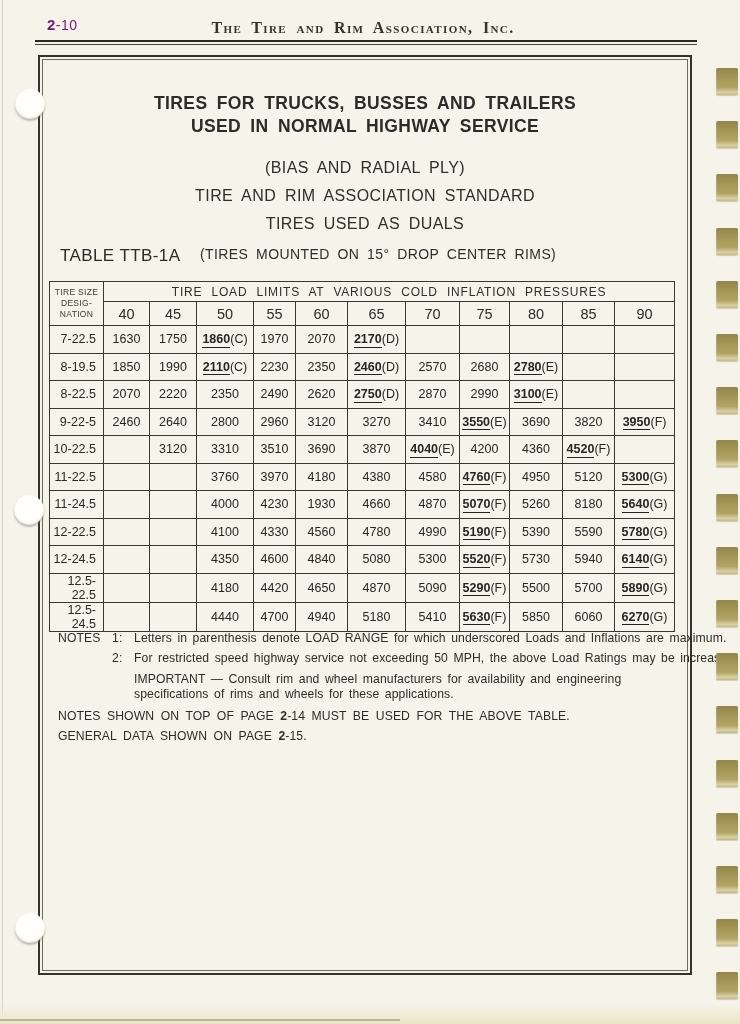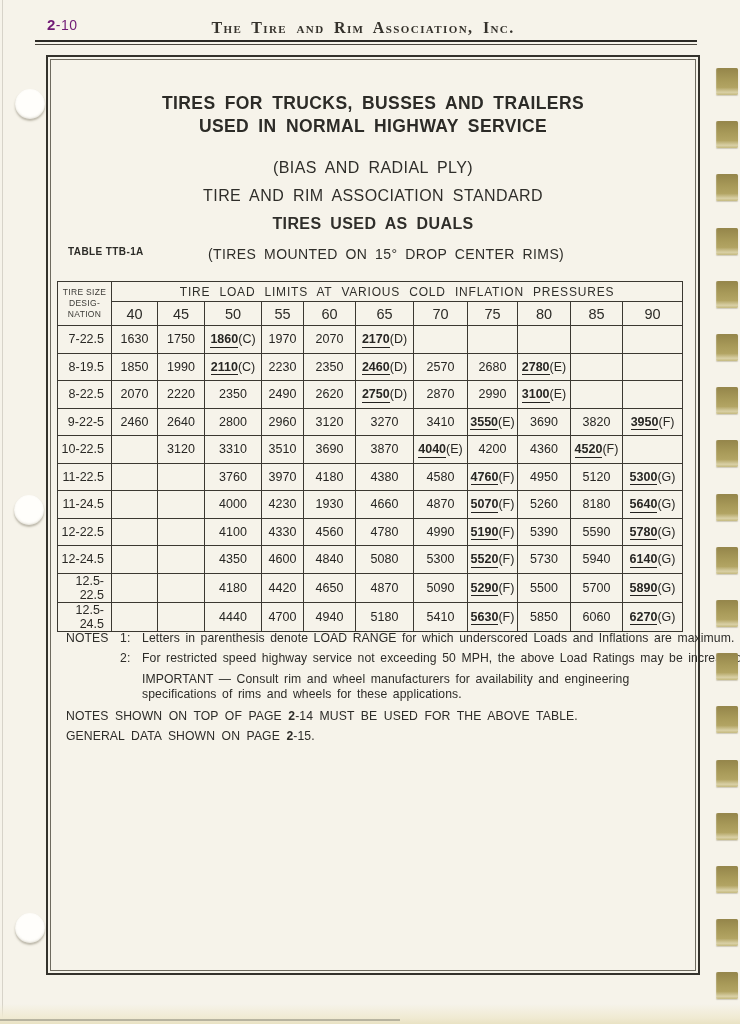--- a/index.html
+++ b/index.html
@@ -14,35 +14,35 @@
   .page-num{position:absolute;left:47px;top:16px;font-size:14px;letter-spacing:.5px;color:#701a75;}
   .page-num .bnum{font-weight:700;font-size:15px;}
   .header-title{
     position:absolute;left:38px;top:19px;width:650px;text-align:center;
     font-family:"Liberation Serif", serif;font-variant:small-caps;font-weight:600;
     font-size:16px;letter-spacing:1.4px;word-spacing:4px;color:#35322c;
   }
   .header-rule{position:absolute;left:35px;top:40px;width:662px;height:2px;
     border-top:2.5px solid #2c2a25;border-bottom:1px solid #4a463e;}
   
-  .frame{position:absolute;left:38px;top:55px;width:650px;height:916px;border:2.5px solid #34322c;background:transparent;margin-left:8px;}
+  .frame{position:absolute;left:38px;top:55px;width:650px;height:916px;border:2.5px solid #34322c;background:transparent;}
   .frame-inner{position:absolute;inset:2px;border:1px solid #6e6a5f;}
   
   .hole{position:absolute;width:30px;height:30px;border-radius:50%;background:#fffefb;z-index:6;
     box-shadow:0 2px 2px rgba(135,130,112,.5), inset 0 -1px 2px rgba(165,160,140,.3);}
   
   .tab{position:absolute;left:716px;width:22px;height:27px;border-radius:1.5px;z-index:2;
     background:linear-gradient(180deg,#94854a 0%,#a89a59 45%,#b2a463 72%,#d9d0a6 90%,#c4b87e 100%);
     box-shadow:inset 1px 0 1px rgba(255,255,255,.18), 0 1px 1px rgba(90,80,40,.25);}
   
   .ctr{position:absolute;left:0;width:100%;text-align:center;}
   .t-main{font-size:17.5px;font-weight:700;letter-spacing:.4px;word-spacing:4px;color:#2c2b27;}
   .t-sub{font-size:16px;letter-spacing:.4px;word-spacing:4px;color:#2f2e2a;}
-  .t1{top:36px;} .t2{top:59px;} .s1{top:102px;} .s2{top:130px;} .s3{top:158px;font-weight:bold;}
-  .tbl-label{position:absolute;left:20px;top:189px;font-size:10px;font-weight:700;letter-spacing:.4px;color:#2c2b27;}
+  .t1{top:36px;} .t2{top:59px;} .s1{top:102px;} .s2{top:130px;} .s3{top:158px;}
+  .tbl-label{position:absolute;left:20px;top:189px;font-size:17px;font-weight:400;letter-spacing:.4px;color:#2c2b27;}
   .tbl-caption{position:absolute;left:160px;top:189px;font-size:14px;letter-spacing:.4px;word-spacing:3.5px;color:#2f2e2a;}
   
   .loads-table{position:absolute;left:9px;top:224px;width:625px;border-collapse:collapse;table-layout:fixed;}
   .loads-table th,.loads-table td{border:1.5px solid #3b3831;padding:0;}
   th.corner{font-size:8.5px;font-weight:400;line-height:1.3;letter-spacing:.3px;color:#3b3a36;text-align:center;}
   th.span-h{font-size:12px;font-weight:400;letter-spacing:.8px;word-spacing:5px;height:19px;color:#2f2e2a;}
   th.press{font-size:14.5px;font-weight:400;height:23px;color:#2c2b27;}
   td.size{height:26.5px;font-size:12.5px;text-align:right;padding-right:7px;color:#2a2925;}
   td.val{height:26.5px;font-size:12.5px;text-align:center;white-space:nowrap;color:#272623;}
   .umax{font-weight:700;border-bottom:1.6px solid #23221f;padding-bottom:.5px;}

